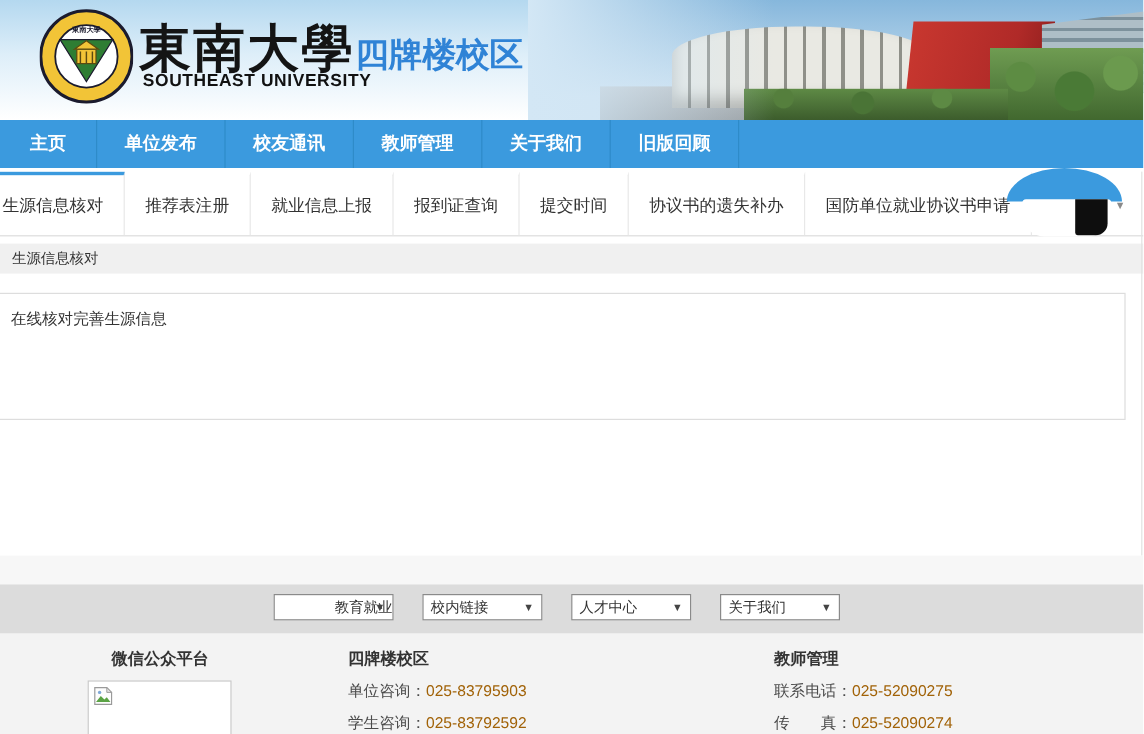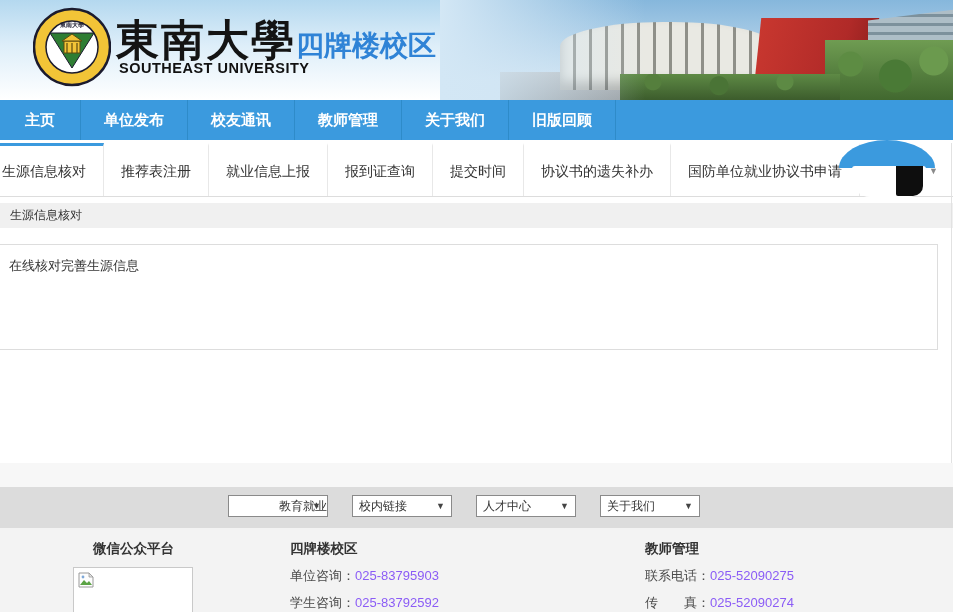--- a/index.html
+++ b/index.html
@@ -96,21 +96,21 @@
   
   .footer{position:absolute;left:0;top:528px;width:953px;height:96px;background:#f3f3f3;}
   .f-head{position:absolute;font-size:13.5px;font-weight:bold;color:#333;}
   .fh-wechat{left:93px;top:12px;}
   .fh-c1{left:290px;top:12px;}
   .fh-c2{left:645px;top:12px;}
   .wechat-box{position:absolute;left:73px;top:39px;width:120px;height:60px;background:#fff;
     border:1px solid #c9c9c9;box-sizing:border-box;}
   .broken-img{position:absolute;left:4px;top:4px;width:16px;height:16px;}
   .f-line{position:absolute;font-size:13px;color:#4b4b4b;white-space:pre;}
-  .f-line .val{color:#8b5cf6;}
+  .f-line .val{color:#a16207;}
   .c1l1{left:290px;top:39px;} .c1l2{left:290px;top:66px;}
   .c2l1{left:645px;top:39px;} .c2l2{left:645px;top:66px;}
 </style>
 </head>
 <body>
 
 <div id="screen" data-interactable="false">
 
   <div class="header" data-interactable="false">
     <div class="photo" data-interactable="false">

